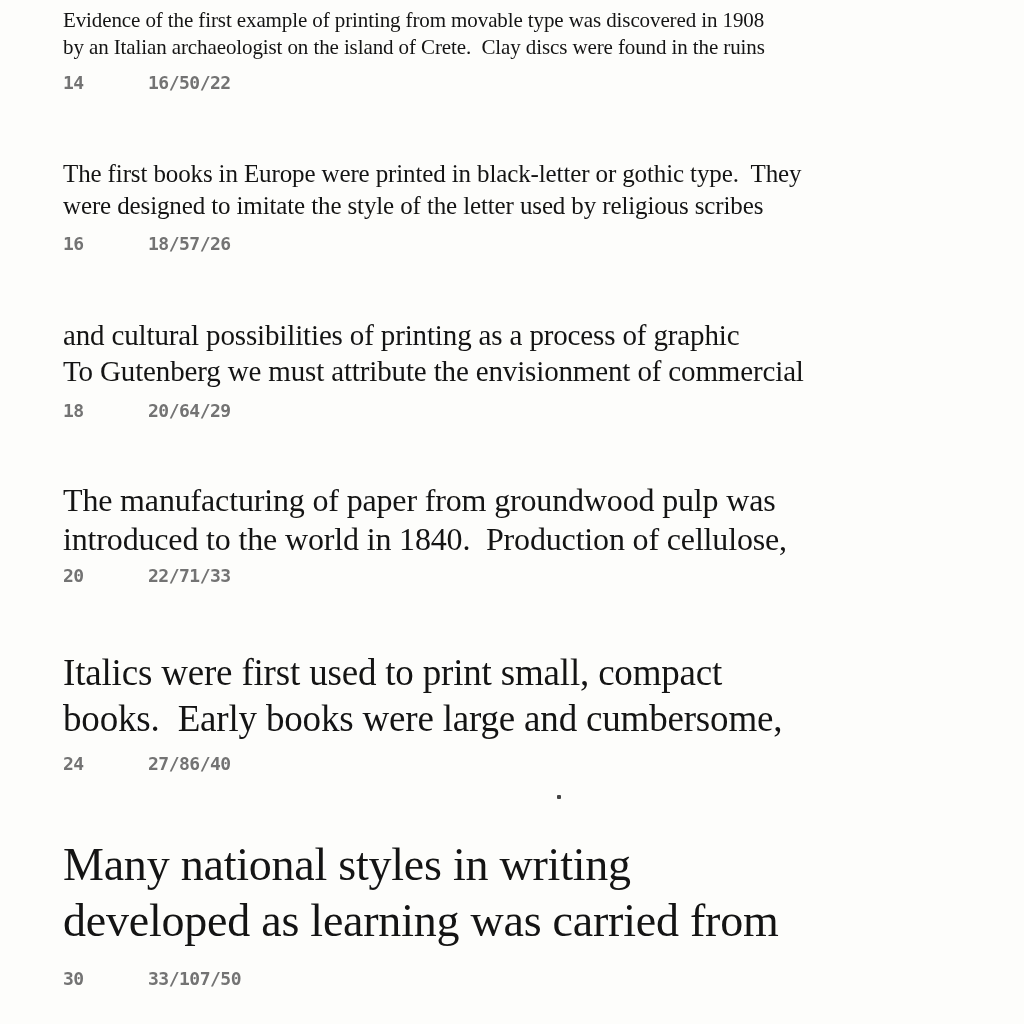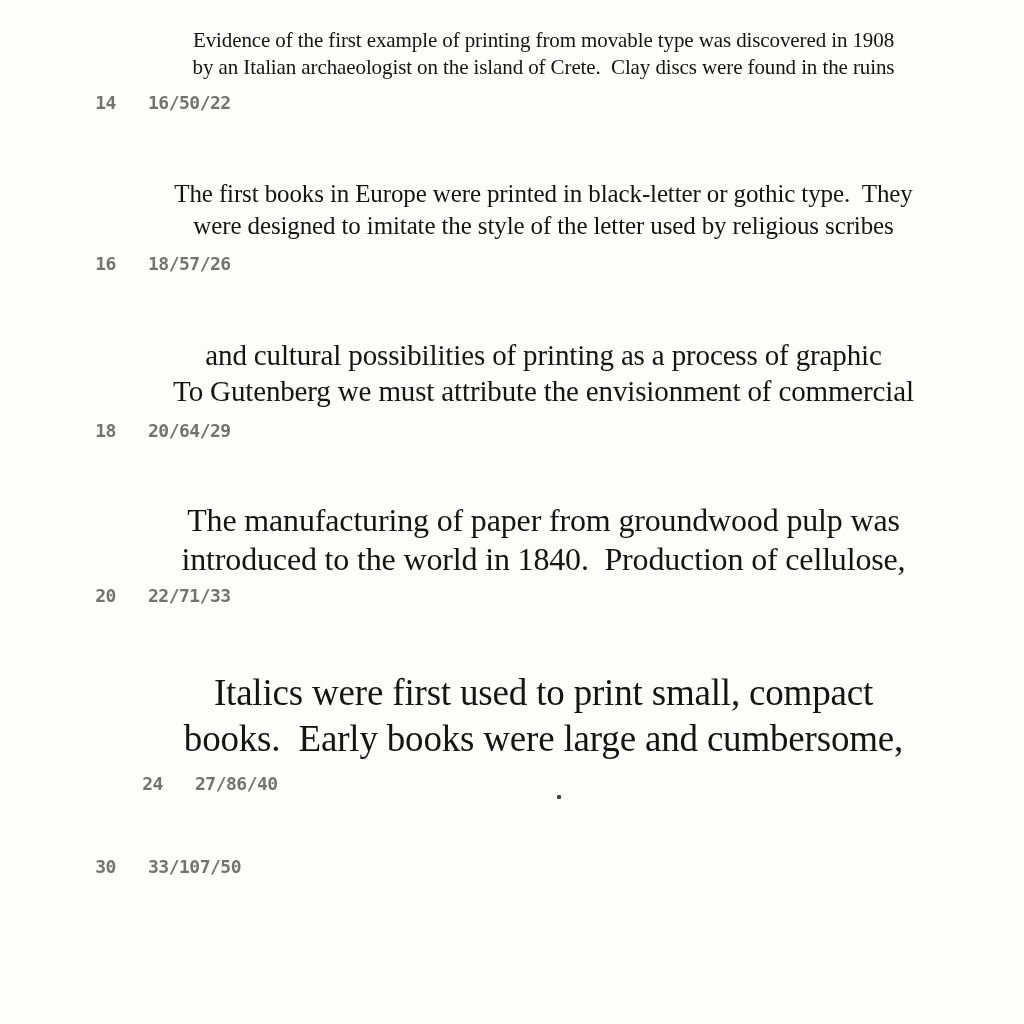--- a/index.html
+++ b/index.html
@@ -9,22 +9,21 @@
   body {
     width: 1024px;
     height: 1024px;
     background: #fdfdfb;
     overflow: hidden;
     position: relative;
     font-family: "Liberation Serif", "DejaVu Serif", serif;
     color: #141414;
   }
   .page {
-    padding: 27px 0 0 63px;
-    text-align: center;
+    padding: 7px 0 0 63px;
   }
   .specimen .spec-lines .spec-line {
     white-space: pre;           
     letter-spacing: -0.005em;
   }
   .spec-label {
     display: flex;
     align-items: baseline;
     font-family: "DejaVu Sans Mono", "Liberation Mono", monospace;
     font-weight: 700;
@@ -43,21 +42,21 @@
   .size-1 .spec-line { font-size: 25px; line-height: 32px; }
   .size-2 .spec-line { font-size: 29px; line-height: 36px; }
   .size-3 .spec-line { font-size: 32px; line-height: 39px; }
   .size-4 .spec-line { font-size: 37px; line-height: 46px; }
   .size-5 .spec-line { font-size: 46px; line-height: 56px; }
 
   .size-0 .spec-label { margin-top: 12px; }
   .size-1 .spec-label { margin-top: 12px; }
   .size-2 .spec-label { margin-top: 12px; }
   .size-3 .spec-label { margin-top: 7px;  }
-  .size-4 .spec-label { margin-top: 12px; margin-left: 47px; }
+  .size-4 .spec-label { margin-top: 12px; }
   .size-5 .spec-label { margin-top: 20px; }
 
   .size-1 { margin-top: 65px; }
   .size-2 { margin-top: 63px; }
   .size-3 { margin-top: 60px; }
   .size-4 { margin-top: 64px; }
   .size-5 { margin-top: 63px; }
 
   
   .speck {
@@ -124,20 +123,24 @@
       <div class="spec-line">Italics were first used to print small, compact</div>
       <div class="spec-line">books.  Early books were large and cumbersome,</div>
     </div>
     <div class="spec-label">
       <span class="size-label">24</span>
       <span class="code-label">27/86/40</span>
     </div>
   </section>
 
   <section class="specimen size-5">
+    <div class="spec-lines">
+      <div class="spec-line">Many national styles in writing</div>
+      <div class="spec-line">developed as learning was carried from</div>
+    </div>
     <div class="spec-label">
       <span class="size-label">30</span>
       <span class="code-label">33/107/50</span>
     </div>
   </section>
 </div>
   <div class="speck"></div>
 </main>
 
 </body></html>

